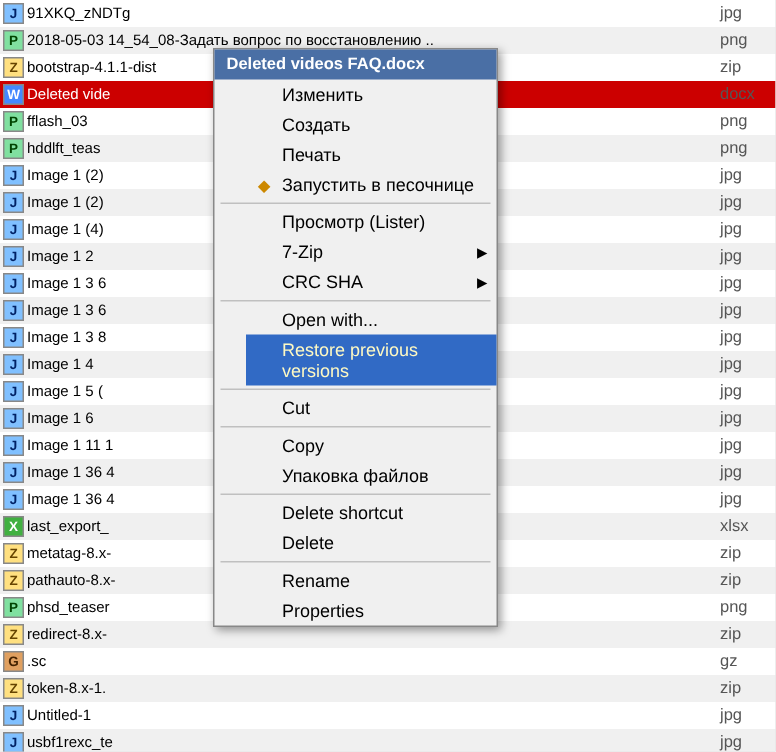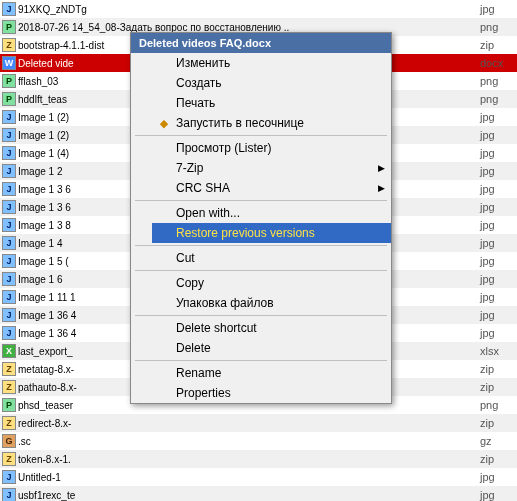--- a/index.html
+++ b/index.html
@@ -78,22 +78,22 @@
       width: 35px;
       font-size: 11px;
       color: #555;
       padding-right: 4px;
     }
 
     
     .context-menu {
       position: absolute;
       top: 32px;
-      left: 130px;
-      width: 262px;
+      left: 142px;
+      width: 190px;
       background: #f0f0f0;
       border: 1px solid #888;
       box-shadow: 2px 2px 6px rgba(0,0,0,0.4);
       z-index: 100;
     }
 
     .menu-header {
       background: #4a6fa5;
       color: #fff;
       padding: 4px 8px;
@@ -107,21 +107,21 @@
       padding: 3px 8px 3px 24px;
       font-size: 12px;
       cursor: pointer;
       position: relative;
       min-height: 20px;
       margin-left: 21px;
     }
 
     .menu-item.active {
       background: #316ac5;
-      color: #fde047;
+      color: #fef9c3;
     }
 
     .menu-item.has-arrow::after {
       content: '▶';
       position: absolute;
       right: 6px;
       font-size: 9px;
     }
 
     .menu-separator {
@@ -151,21 +151,21 @@
 
 <div class="file-list">
   <div class="file-list-inner" id="file-list-container">
       <div class="file-row">
     <span class="file-icon icon-jpg">J</span>
     <span class="file-name">91XKQ_zNDTg</span>
     <span class="file-ext">jpg</span>
   </div>
       <div class="file-row">
     <span class="file-icon icon-png">P</span>
-    <span class="file-name">2018-07-26 14_54_08-Задать вопрос по восстановлению ..</span>
+    <span class="file-name">2018-05-03 14_54_08-Задать вопрос по восстановлению ..</span>
     <span class="file-ext">png</span>
   </div>
       <div class="file-row">
     <span class="file-icon icon-zip">Z</span>
     <span class="file-name">bootstrap-4.1.1-dist</span>
     <span class="file-ext">zip</span>
   </div>
       <div class="file-row highlighted">
     <span class="file-icon icon-docx">W</span>
     <span class="file-name">Deleted vide</span>

